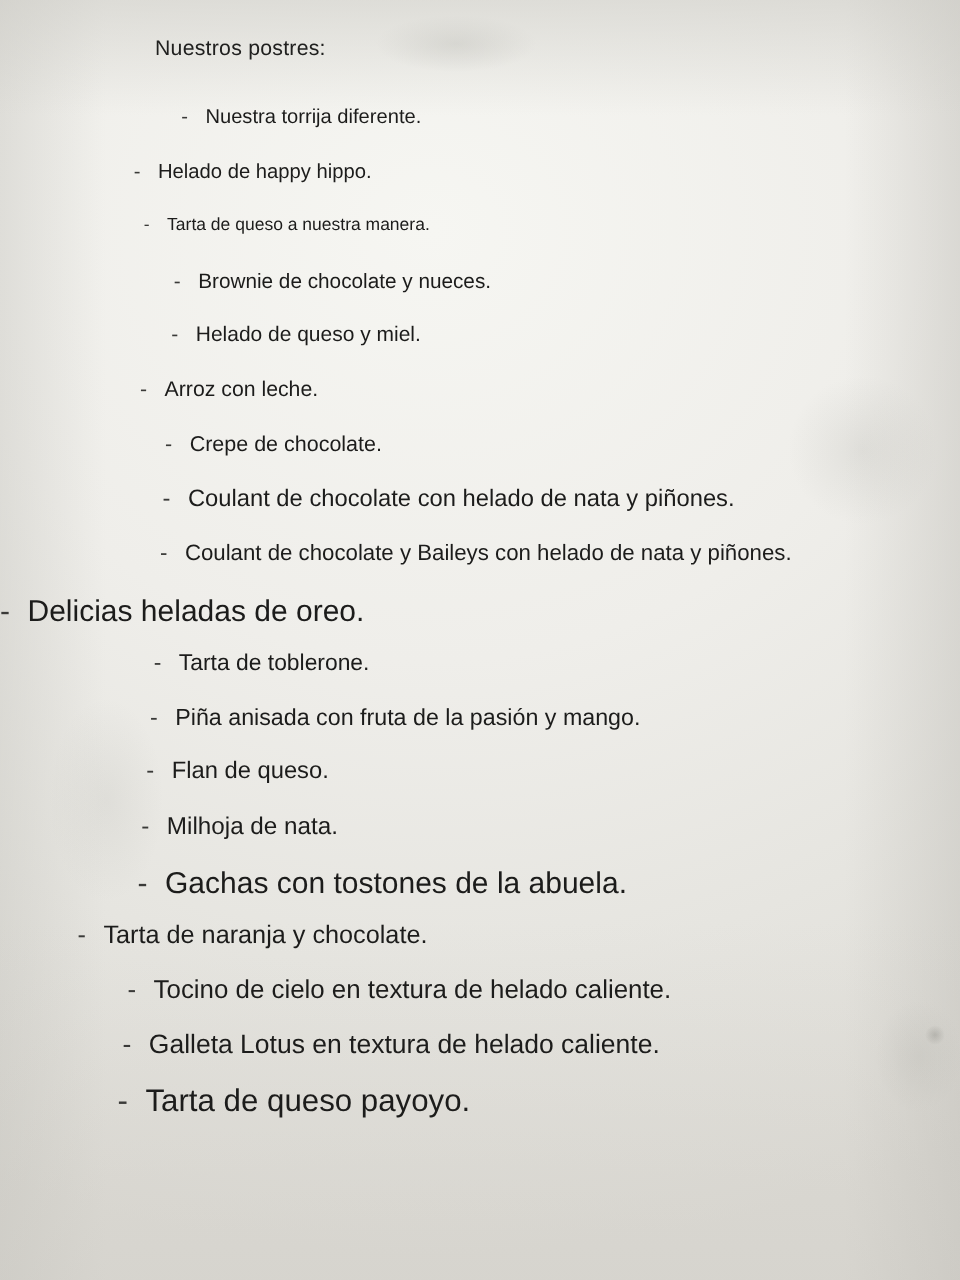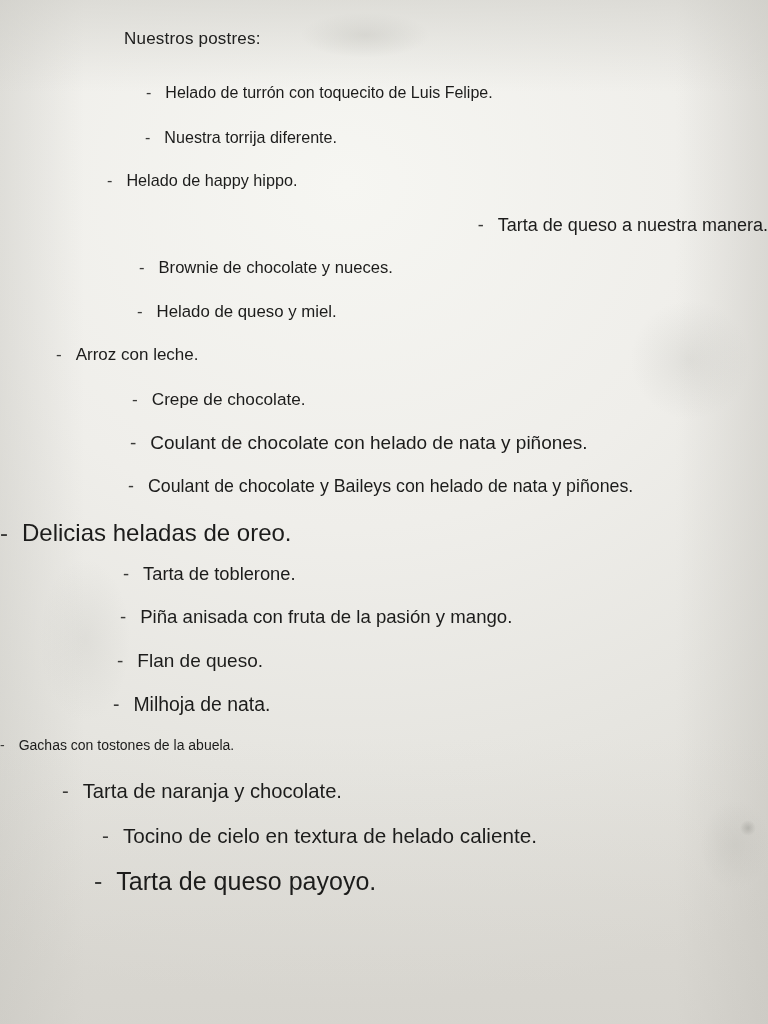--- a/index.html
+++ b/index.html
@@ -90,33 +90,33 @@
   .item-text {
     display: inline-block;
     font-weight: 500;
     color: #1c1c1b;
   }
 
   
   .r0  { padding-left: 146px; font-size: 16.0px; }
   .r1  { padding-left: 145px; font-size: 16.1px; }
   .r2  { padding-left: 107px; font-size: 16.2px; }
-  .r3  { padding-left: 115px; font-size: 18px; text-align: right; }
+  .r3  { padding-left: 115px; font-size: 14px; }
   .r4  { padding-left: 139px; font-size: 16.6px; }
   .r5  { padding-left: 137px; font-size: 16.8px; }
-  .r6  { padding-left: 56px; font-size: 17.0px; }
+  .r6  { padding-left: 92px; font-size: 17.0px; margin-left: 20px; }
   .r7  { padding-left: 132px; font-size: 17.2px; }
   .r8  { padding-left: 130px; font-size: 19px; }
   .r9  { padding-left: 128px; font-size: 17.8px; }
   .r10 { font-size: 24px; }
   .r11 { padding-left: 123px; font-size: 18.3px; }
   .r12 { padding-left: 120px; font-size: 18.6px; }
   .r13 { padding-left: 117px; font-size: 19.0px; }
   .r14 { padding-left: 113px; font-size: 19.4px; }
-  .r15 { font-size: 14px; }
+  .r15 { padding-left: 110px; font-size: 24px; }
   .r16 { padding-left: 62px; font-size: 20.2px; }
   .r17 { padding-left: 102px; font-size: 20.7px; }
   .r18 { padding-left: 98px;  font-size: 21.2px; }
   .r19 { padding-left: 94px;  font-size: 25px; }
 
   .item-dash { margin-right: 14px; }
 </style>
 </head>
 <body>
 
@@ -124,34 +124,34 @@
   <div class="blotch b1"></div>
   <div class="blotch b2"></div>
   <div class="blotch b3"></div>
   <div class="blotch b4"></div>
   <div class="blotch b5"></div>
 
   <div id="content">
     <div class="doc-heading">Nuestros postres:</div>
 
     <ul id="item-list">
-      <li class="item-row r0"><span class="item-dash">-</span><span class="item-text">Helado de turrón con toquecito  de Luis Felipe.</span></li>
       <li class="item-row r1"><span class="item-dash">-</span><span class="item-text">Nuestra torrija diferente.</span></li>
       <li class="item-row r2"><span class="item-dash">-</span><span class="item-text">Helado de happy hippo.</span></li>
       <li class="item-row r3"><span class="item-dash">-</span><span class="item-text">Tarta de queso a nuestra manera.</span></li>
       <li class="item-row r4"><span class="item-dash">-</span><span class="item-text">Brownie de chocolate y nueces.</span></li>
       <li class="item-row r5"><span class="item-dash">-</span><span class="item-text">Helado de queso y miel.</span></li>
       <li class="item-row r6"><span class="item-dash">-</span><span class="item-text">Arroz con leche.</span></li>
       <li class="item-row r7"><span class="item-dash">-</span><span class="item-text">Crepe de chocolate.</span></li>
       <li class="item-row r8"><span class="item-dash">-</span><span class="item-text">Coulant de chocolate con helado de nata y piñones.</span></li>
       <li class="item-row r9"><span class="item-dash">-</span><span class="item-text">Coulant de chocolate y Baileys con helado de nata y piñones.</span></li>
       <li class="item-row r10"><span class="item-dash">-</span><span class="item-text">Delicias heladas de oreo.</span></li>
       <li class="item-row r11"><span class="item-dash">-</span><span class="item-text">Tarta de toblerone.</span></li>
       <li class="item-row r12"><span class="item-dash">-</span><span class="item-text">Piña anisada con fruta de la pasión y mango.</span></li>
       <li class="item-row r13"><span class="item-dash">-</span><span class="item-text">Flan de queso.</span></li>
       <li class="item-row r14"><span class="item-dash">-</span><span class="item-text">Milhoja de nata.</span></li>
       <li class="item-row r15"><span class="item-dash">-</span><span class="item-text">Gachas con tostones de la abuela.</span></li>
       <li class="item-row r16"><span class="item-dash">-</span><span class="item-text">Tarta de naranja y chocolate.</span></li>
       <li class="item-row r17"><span class="item-dash">-</span><span class="item-text">Tocino de cielo en textura de helado caliente.</span></li>
+      <li class="item-row r18"><span class="item-dash">-</span><span class="item-text">Galleta Lotus en textura de helado caliente.</span></li>
       <li class="item-row r19"><span class="item-dash">-</span><span class="item-text">Tarta de queso payoyo.</span></li>
     </ul>
   </div>
 </div>
 
 </body></html>

